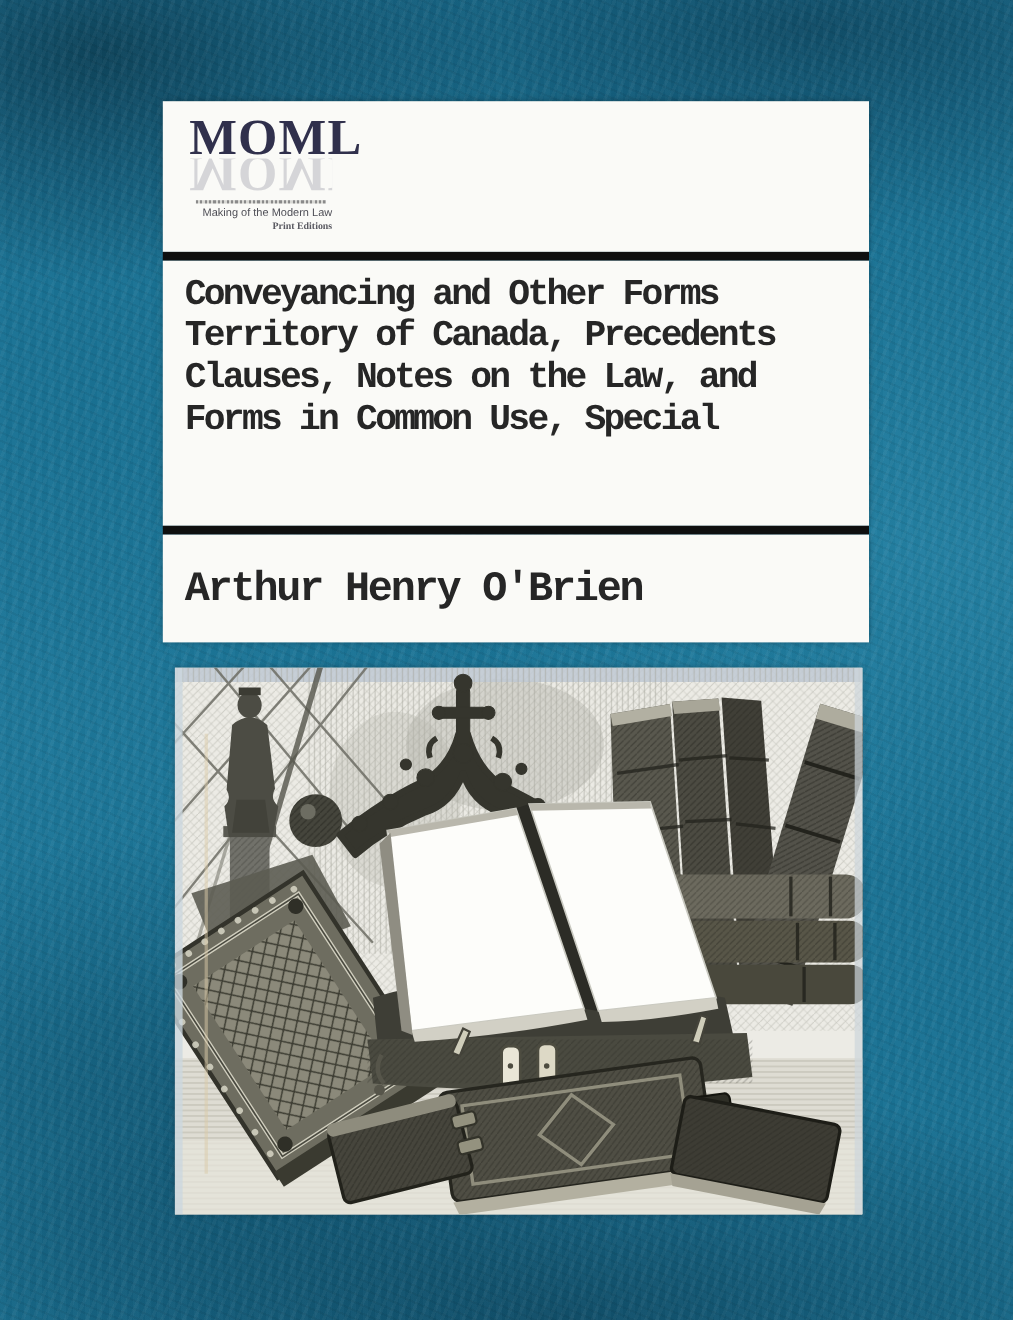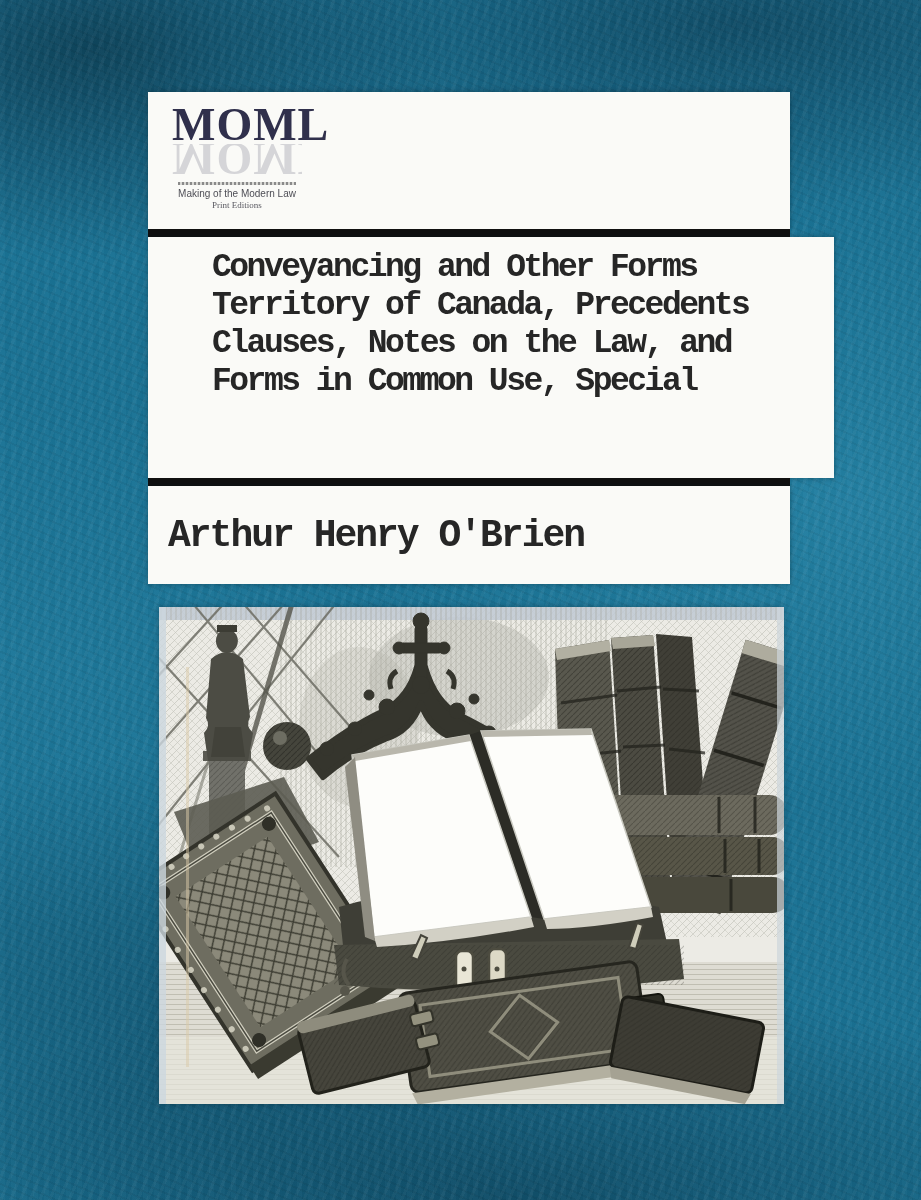--- a/index.html
+++ b/index.html
@@ -24,39 +24,39 @@
       repeating-linear-gradient(90deg, rgba(255,255,255,.02) 0 5px, rgba(0,0,0,.02) 5px 11px);
   }
   .panel{
     position:absolute; left:148px; width:642px; background:#fafaf7;
     box-shadow:0 0 6px rgba(0,20,30,.35);
   }
   .p-header{top:92px; height:137px;}
   .bar{position:absolute; left:148px; width:642px; height:8px; background:#101010;}
   .bar1{top:229px;}
   .bar2{top:478px;}
-  .p-title{top:237px; height:241px;padding-left:44px;}
+  .p-title{top:237px; height:241px;}
   .p-author{top:486px; height:98px;}
   .p-illo{top:607px; left:159px; width:625px; height:497px; background:#ecebe5;}
 
   
-  .logo{position:absolute; left:24px; top:10px; width:130px; text-align:center;}
+  .logo{position:absolute; left:24px; top:10px; width:130px; text-align:right;}
   .logo-main{
     font-family:"Liberation Serif", serif; font-weight:bold; font-size:46px;
     letter-spacing:1px; color:#30304c; line-height:46px;
   }
   .logo-refl{
     font-family:"Liberation Serif", serif; font-weight:bold; font-size:46px;
     letter-spacing:1px; color:#58586e; line-height:40px;
     transform:scaleY(-1); opacity:.22; height:34px; overflow:hidden; margin-top:-4px;
   }
   .logo-rule{height:3px; margin:4px 6px 3px 6px;
     background:repeating-linear-gradient(90deg,#8a8a8a 0 2px,#d8d8d4 2px 4px);}
   .logo-tag1{font-family:Liberation Sans, sans-serif; font-size:10px; color:#4e4e56; line-height:12px;}
-  .logo-tag2{font-family:"Liberation Serif", serif; font-size:9px; color:#5a5a62; line-height:11px;}
+  .logo-tag2{font-family:"Liberation Serif", serif; font-size:9px; color:#5a5a62; line-height:11px;font-weight:bold;}
 
   .fcil{
     position:absolute; right:14px; top:42px;
     font-size:30px; font-weight:bold; letter-spacing:-1.6px; color:#30302e;
   }
 
   .title-block{padding:12px 20px 0 20px;}
   .title-line{
     font-size:33px; font-weight:bold; letter-spacing:-2.5px;
     color:#262626; line-height:38px; white-space:nowrap;

